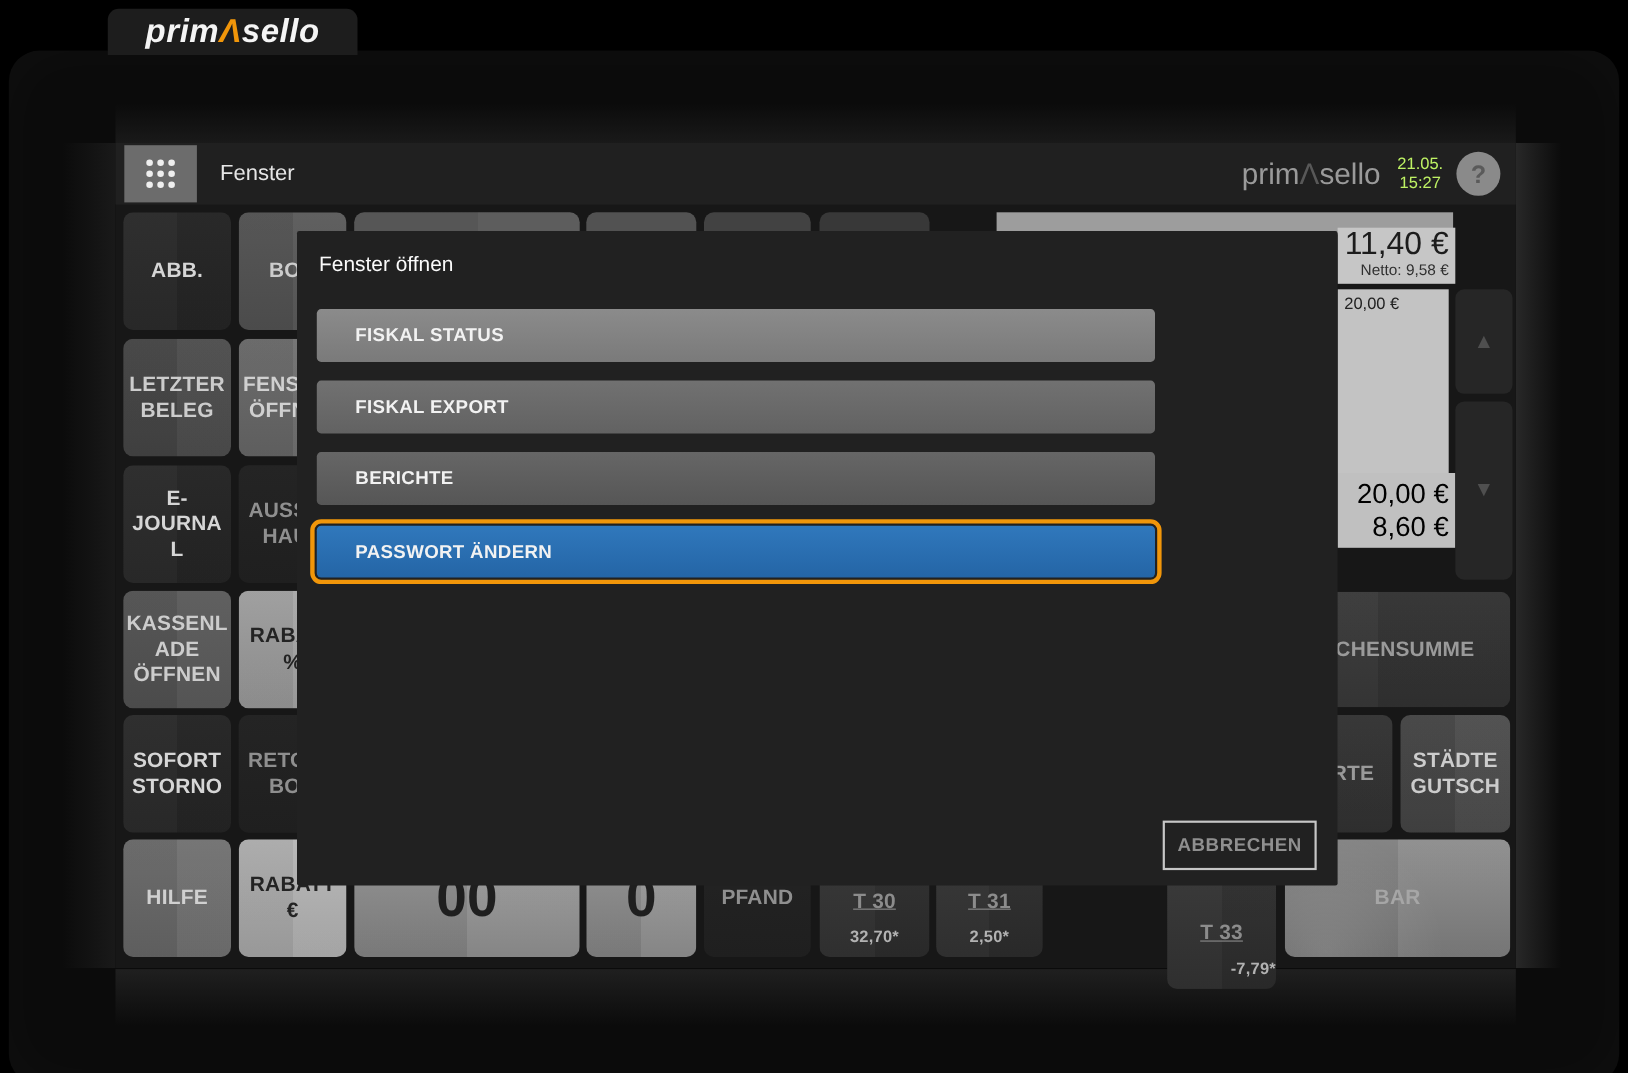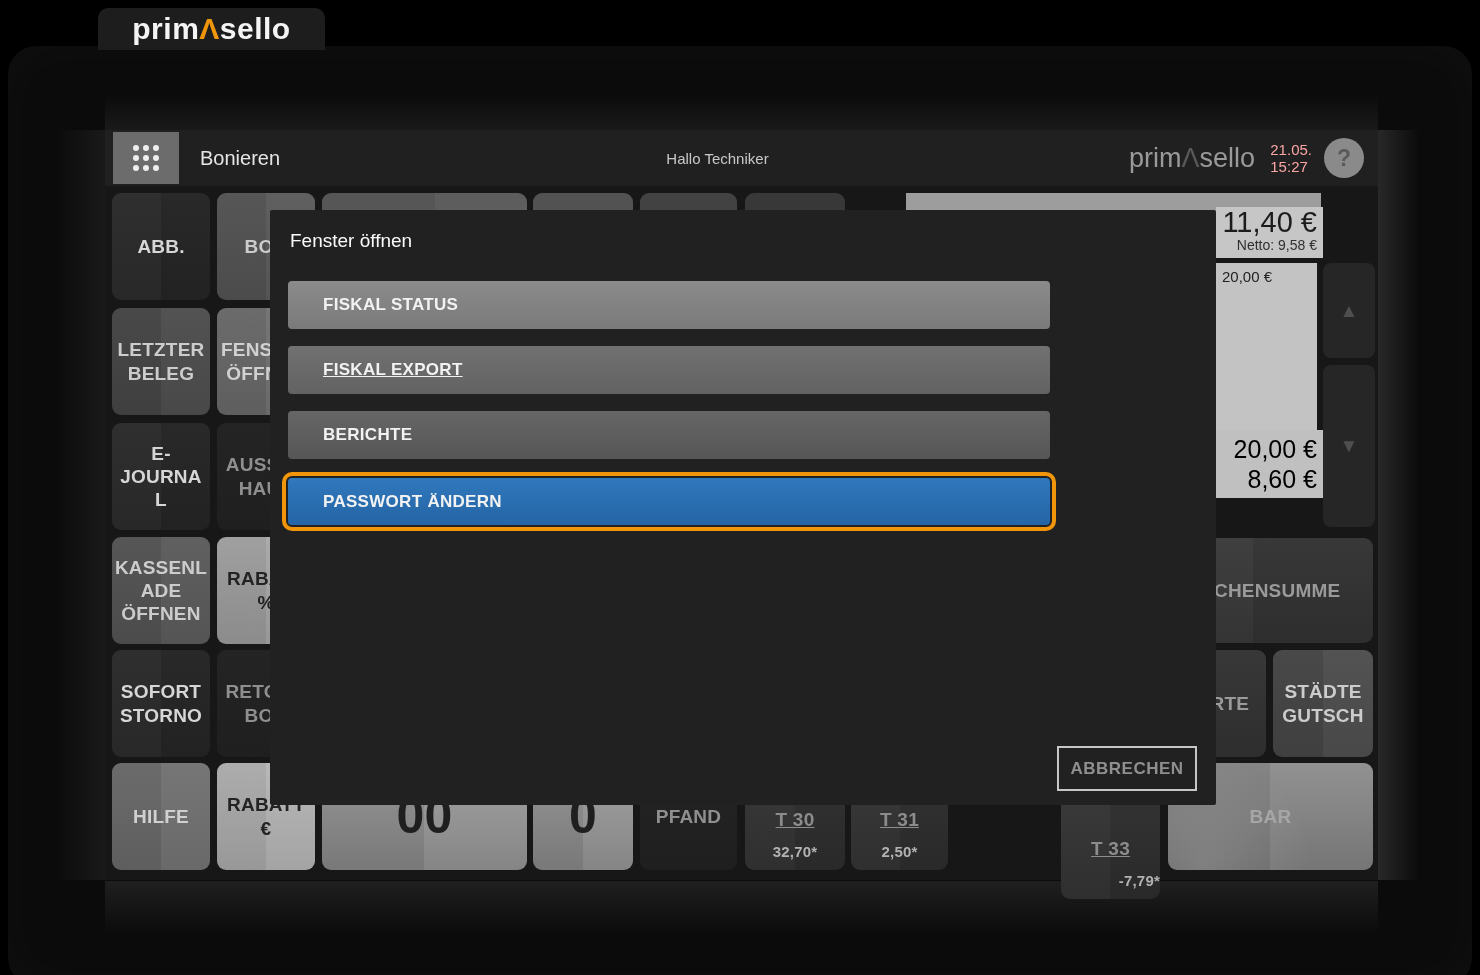--- a/index.html
+++ b/index.html
@@ -3,34 +3,34 @@
 <meta charset="utf-8">
 <style>
   html,body{margin:0;padding:0;width:1480px;height:975px;background:#000;overflow:hidden;
     font-family:"Liberation Sans","DejaVu Sans",sans-serif;}
   .abs{position:absolute;}
   
   #device{left:8px;top:46px;width:1464px;height:940px;background:#0b0b0b;border-radius:28px;
     box-shadow:inset 0 0 60px rgba(255,255,255,0.025);}
   #logo-tab{left:98px;top:8px;width:227px;height:42px;background:#1d1d1d;border-radius:10px 10px 0 0;
     display:flex;align-items:center;justify-content:center;}
-  .logo{font-weight:bold;letter-spacing:.5px;}
+  .logo{font-weight:bold;letter-spacing:.5px;font-style:italic;}
   #logo-tab .logo{font-size:30px;color:#f4f4f4;}
   #logo-tab .logo .mark{color:#f1960a;}
   .glow{pointer-events:none;}
   
   #app{left:105px;top:130px;width:1273px;height:750px;background:#171717;}
   
   #topbar{left:0;top:0;width:1273px;height:56px;background:#202020;}
   #grid-btn{left:8px;top:2px;width:66px;height:52px;background:#6c6c6c;display:flex;align-items:center;justify-content:center;}
   #page-title{left:95px;top:0;height:56px;display:flex;align-items:center;font-size:20px;color:#e6e6e6;font-weight:normal;}
   #greeting{left:440px;top:0;width:345px;height:56px;display:flex;align-items:center;justify-content:center;font-size:15px;color:#c8c8c8;}
   #hdr-logo{right:123px;top:0;height:56px;display:flex;align-items:center;font-size:27px;color:#9a9a9a;}
   #hdr-logo .mark{color:#585858;}
-  #datetime{right:66px;top:11px;font-size:15px;color:#fca5a5;line-height:1.15;text-align:left;}
+  #datetime{right:66px;top:11px;font-size:15px;color:#bef264;line-height:1.15;text-align:center;}
   #help-btn{right:14px;top:8px;width:40px;height:40px;border-radius:50%;background:#8a8a8a;color:#5a5a5a;
     display:flex;align-items:center;justify-content:center;font-size:23px;font-weight:bold;}
   
   .gb{border-radius:9px;display:flex;align-items:center;justify-content:center;text-align:center;
     font-weight:bold;font-size:19px;line-height:1.22;white-space:pre-line;letter-spacing:.2px;}
   .b-dark{background:linear-gradient(90deg,rgba(255,255,255,.02) 50%,rgba(0,0,0,.05) 0),linear-gradient(#2b2b2b,#242424);color:#d6d6d6;}
   .b-dim{background:linear-gradient(#242424,#1f1f1f);color:#8f8f8f;}
   .b-mid{background:linear-gradient(90deg,rgba(0,0,0,.05) 50%,rgba(255,255,255,.03) 0),linear-gradient(#4d4d4d,#424242);color:#cccccc;}
   .b-mid2{background:linear-gradient(90deg,rgba(0,0,0,.05) 50%,rgba(255,255,255,.03) 0),linear-gradient(#5b5b5b,#4f4f4f);color:#cccccc;}
   .b-lmid{background:linear-gradient(90deg,rgba(0,0,0,.06) 50%,rgba(255,255,255,.03) 0),linear-gradient(#727272,#646464);color:#d0d0d0;}
@@ -54,21 +54,21 @@
   #rc-sums{left:1111px;top:300px;width:101px;height:68px;background:#c0c0c0;text-align:right;padding-right:6px;
     font-size:25px;display:flex;flex-direction:column;justify-content:center;line-height:1.2;}
   .scrollbtn{background:#262626;border-radius:8px;display:flex;align-items:center;justify-content:center;
     color:#4f4f4f;font-size:19px;}
   
   #modal{left:270px;top:210px;width:946px;height:595px;background:#212121;z-index:10;border-radius:2px;}
   #modal-title{left:20px;top:20px;font-size:19px;color:#fafafa;}
   .mopt{left:18px;width:762px;height:48px;border-radius:4px;display:flex;align-items:center;
     padding-left:35px;font-size:17px;font-weight:bold;color:#f2f2f2;letter-spacing:.3px;box-sizing:border-box;}
   .mo1{background:linear-gradient(#8b8b8b,#7a7a7a);}
-  .mo2{background:linear-gradient(#717171,#626262);text-decoration:underline;}
+  .mo2{background:linear-gradient(#717171,#626262);}
   .mo3{background:linear-gradient(#666666,#565656);}
   .mo-sel{background:linear-gradient(#3078bc,#2465a6);outline:4px solid #f1960a;outline-offset:2px;}
   #cancel-btn{left:787px;top:536px;width:140px;height:45px;border:2px solid #c6c6c6;box-sizing:border-box;
     display:flex;align-items:center;justify-content:center;color:#8f8f8f;font-weight:bold;font-size:17px;letter-spacing:.5px;}
 </style>
 </head>
 <body>
 
 <div class="abs" id="device"></div>
 
@@ -92,22 +92,21 @@
             <circle cx="26" cy="6" r="3"></circle>
           <circle cx="6" cy="16" r="3"></circle>
             <circle cx="16" cy="16" r="3"></circle>
             <circle cx="26" cy="16" r="3"></circle>
           <circle cx="6" cy="26" r="3"></circle>
             <circle cx="16" cy="26" r="3"></circle>
             <circle cx="26" cy="26" r="3"></circle>
         </g>
       </svg>
     </div>
-    <div class="abs" id="page-title">Bonieren</div>
-    <div class="abs" id="greeting">Hallo Techniker</div>
+    <div class="abs" id="page-title">Fenster</div>
     <div class="abs" id="hdr-logo">
         <span>prim</span>
         <span class="mark">Λ</span>
         <span>sello</span>
       </div>
     <div class="abs" id="datetime">
       <div>21.05.</div>
       <div>15:27</div>
     </div>
     <div class="abs" id="help-btn">

